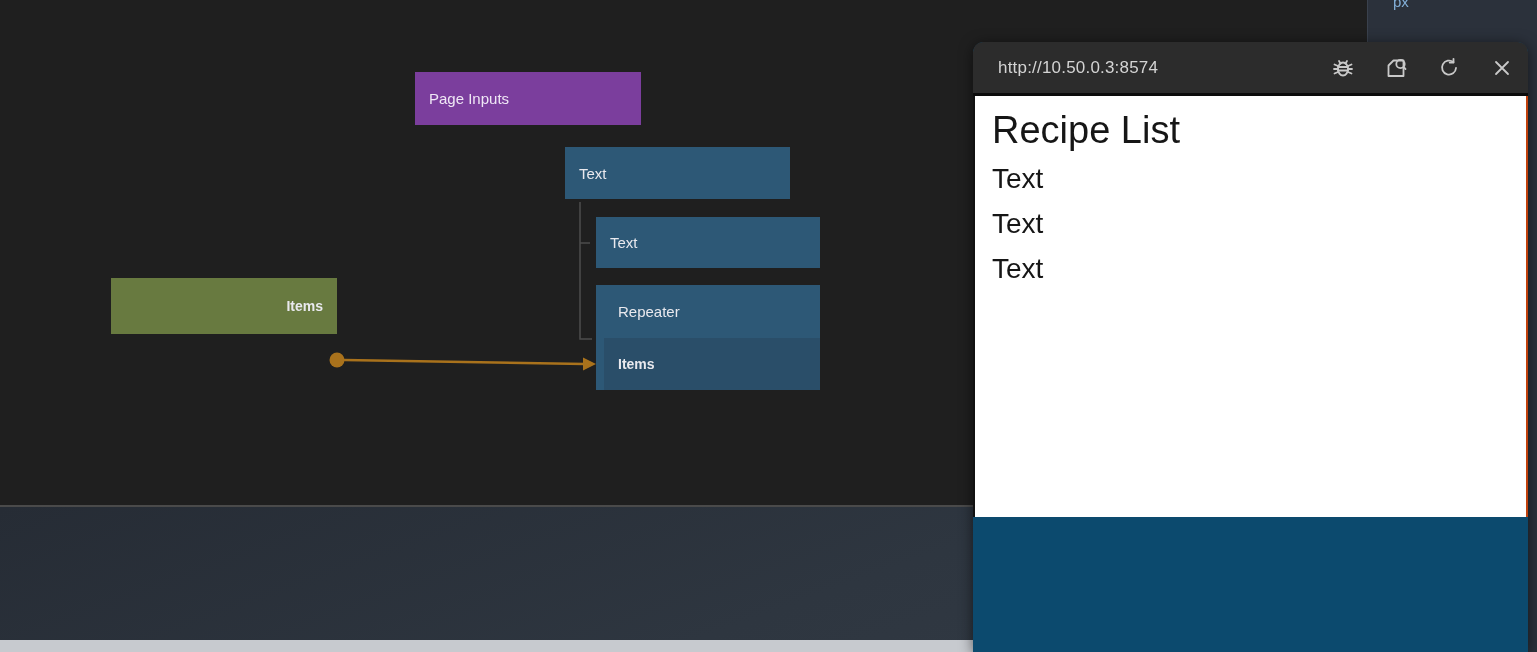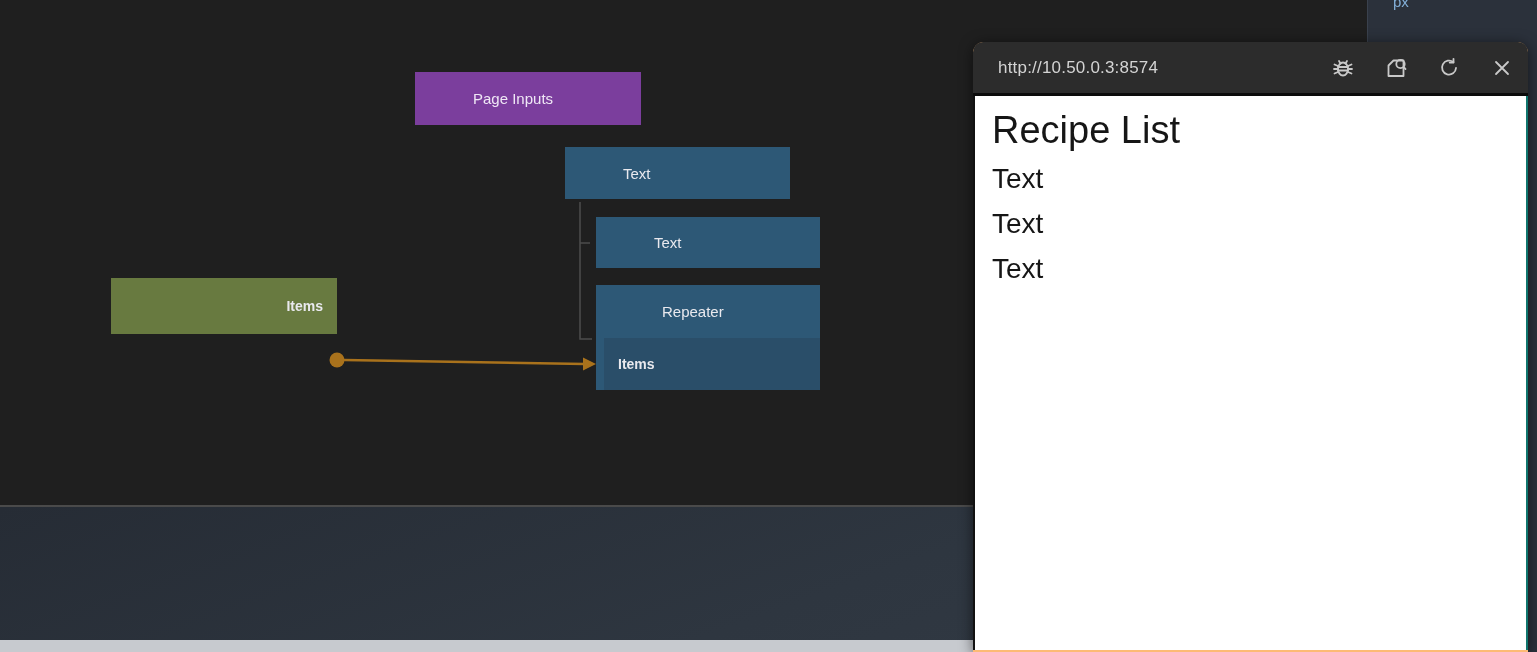--- a/index.html
+++ b/index.html
@@ -2,21 +2,21 @@
 <html><head>
 <meta charset="utf-8">
 <style>
   html,body{margin:0;padding:0;background:#1f1f1f;}
   *{box-sizing:border-box;font-family:"Liberation Sans",sans-serif;}
   .stage{position:relative;width:1537px;height:652px;overflow:hidden;background:#1f1f1f;}
 
   
   .canvas{position:absolute;inset:0;}
   .node{position:absolute;color:#e9e9ee;font-size:15px;}
-  .node .hdr{display:flex;align-items:center;padding-left:14px;margin-left:44px;}
+  .node .hdr{display:flex;align-items:center;padding-left:14px;}
   .node .row{display:flex;align-items:center;padding-left:14px;font-size:14px;font-weight:bold;}
   .node-page-inputs{left:415px;top:72px;width:226px;background:#7b3e9d;}
   .node-page-inputs .hdr{height:53px;color:#efe7f5;}
   .node-page{left:565px;top:147px;width:225px;background:#2d5876;}
   .node-page .hdr{height:52px;}
   .node-text{left:596px;top:217px;width:224px;background:#2d5876;}
   .node-text .hdr{height:51px;}
   .node-repeater{left:596px;top:285px;width:224px;background:#2d5876;padding-left:8px;}
   .node-repeater .hdr{height:53px;}
   .node-repeater .row{height:52px;background:#2a4e69;}
@@ -31,31 +31,31 @@
     background:linear-gradient(160deg,#262c35 0%,#2e3640 55%,#333b45 100%);}
   .bottom-scrollbar{position:absolute;left:0;top:640px;width:1537px;height:12px;background:#c7cacf;}
 
   
   .right-sidebar{position:absolute;left:1367px;top:0;width:170px;height:652px;
     background:#2b313b;border-left:1px solid #3a414d;overflow:hidden;}
   .px-label{display:block;margin:-7px 0 0 25px;font-size:15px;color:#82aed6;}
 
   
   .browser{position:absolute;left:973px;top:42px;width:555px;height:610px;
-    background:#fdba74;border-radius:11px 11px 0 0;box-shadow:0 2px 14px rgba(0,0,0,.55);}
+    background:#0c4a6e;border-radius:11px 11px 0 0;box-shadow:0 2px 14px rgba(0,0,0,.55);}
   .browser-toolbar{display:flex;align-items:center;height:51px;background:#2c2c2c;
     border-radius:10px 10px 0 0;padding:0 14px 0 25px;}
   .browser-url{flex:1;font-size:17px;color:#d4d4d4;letter-spacing:.2px;}
   .toolbar-icons{display:flex;align-items:center;gap:29px;}
   .tbtn{width:24px;height:24px;display:flex;align-items:center;justify-content:center;
     background:none;border:none;padding:0;cursor:pointer;}
   .tbtn svg{stroke:#c9c9c9;fill:none;stroke-width:1.8;stroke-linecap:round;stroke-linejoin:round;}
   .browser-divider{height:3px;background:#0b0b0b;}
-  .browser-content{background:#ffffff;height:554px;padding:0 4px 0 17px;overflow:hidden;
-    border-left:2px solid #111;border-right:2px solid #0f766e;margin:0 -0px;}
+  .browser-content{background:#ffffff;height:421px;padding:0 4px 0 17px;overflow:hidden;
+    border-left:2px solid #111;border-right:2px solid #c2410c;margin:0 -0px;}
   .page-title{font-size:38px;color:#161616;font-weight:400;margin:14px 0 4px 0;line-height:1.1;}
   .page-line{font-size:28px;color:#161616;line-height:45px;}
 </style>
 </head>
 <body>
 
 <div class="stage">
 
   <div class="canvas">
 

